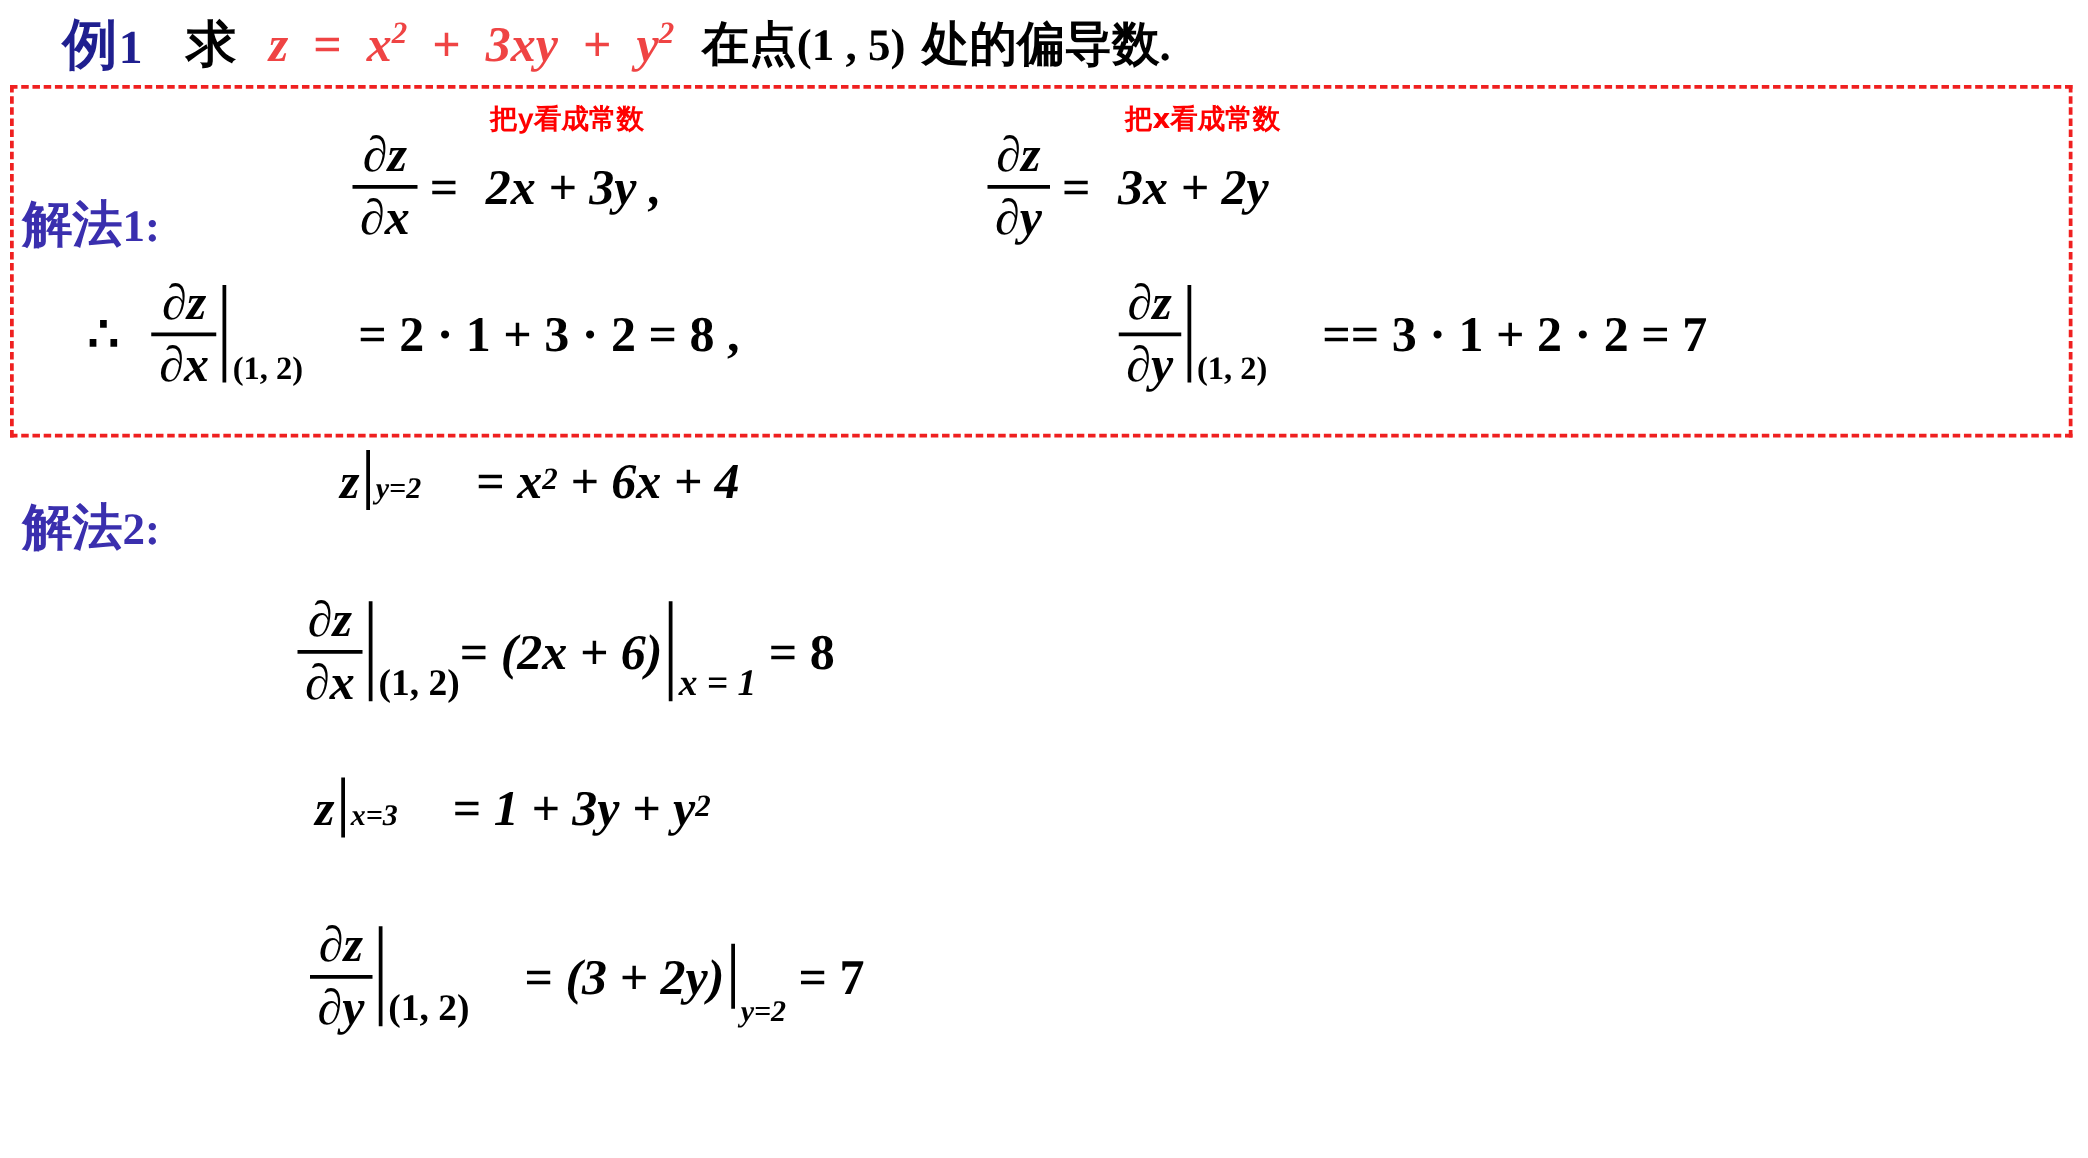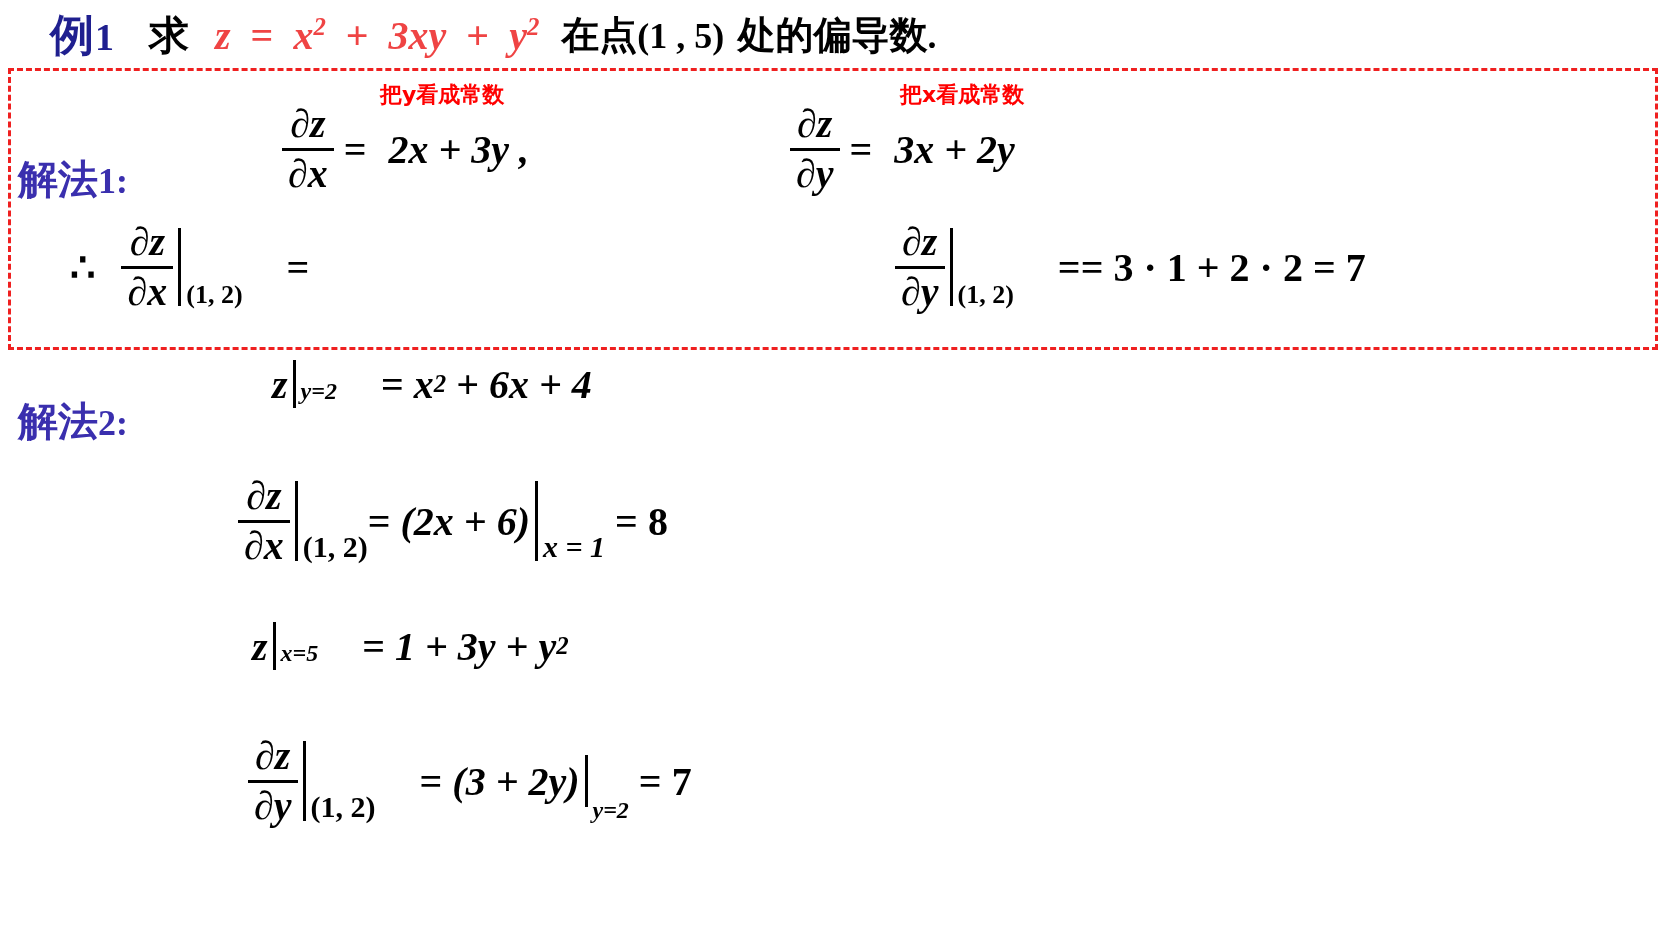--- a/index.html
+++ b/index.html
@@ -104,21 +104,21 @@
 
   
   .note {
     position: absolute;
     color: #ff0000;
     font-family: "DejaVu Sans", sans-serif;
     font-weight: bold;
     font-size: 22px;
     white-space: nowrap;
   }
-  #note-y { left: 380px; top: 80px; }
+  #note-y { left: 392px; top: 80px; font-family: Liberation Mono, monospace; }
   #note-x { left: 900px; top: 80px; }
 
   
   .math {
     position: absolute;
     font-family: "Liberation Serif", serif;
     font-weight: bold;
     color: #000;
     white-space: nowrap;
     display: flex;
@@ -235,20 +235,21 @@
     <span class="frac">
       <span class="num">∂z</span>
       <span class="bar"></span>
       <span class="den">∂x</span>
     </span>
     <span class="evalbar" style="height:78px;"></span>
     <span class="sub" style="font-size:26px;">(1, 2)</span>
     <span class="gap-l"></span>
     <span class="op">=</span>
       <span class="gap-s"></span>
+    <span class="op">2 · 1 + 3 · 2 = 8 ,</span>
   </div>
 
   <div class="math" id="m1-eval-y">
     <span class="frac">
       <span class="num">∂z</span>
       <span class="bar"></span>
       <span class="den">∂y</span>
     </span>
     <span class="evalbar" style="height:78px;"></span>
     <span class="sub" style="font-size:26px;">(1, 2)</span>
@@ -288,21 +289,21 @@
     <span class="sub it" style="font-size:30px;">x = 1</span>
     <span class="gap-s"></span>
     <span class="op">=</span>
       <span class="gap-s"></span>
     <span class="op">8</span>
   </div>
 
   <div class="math" id="m2-z1">
     <span class="it">z</span>
     <span class="evalbar" style="height:48px;"></span>
-    <span class="sub sub-it" style="font-size:24px;">x=5</span>
+    <span class="sub sub-it" style="font-size:24px;">x=3</span>
     <span class="gap-l"></span>
     <span class="op">=</span>
       <span class="gap-s"></span>
     <span class="it">1 + 3y + y</span>
       <sup class="exp">2</sup>
   </div>
 
   <div class="math" id="m2-dzdy">
     <span class="frac">
       <span class="num">∂z</span>

